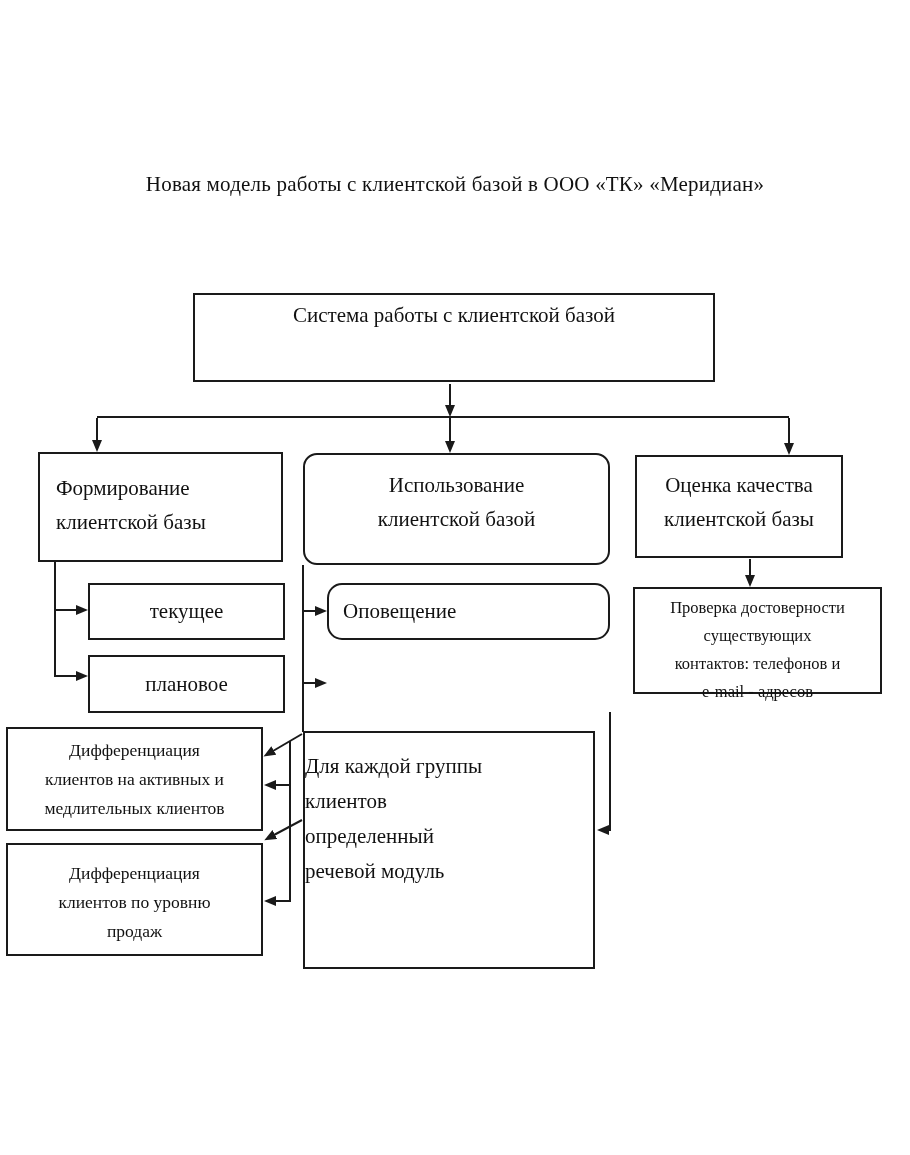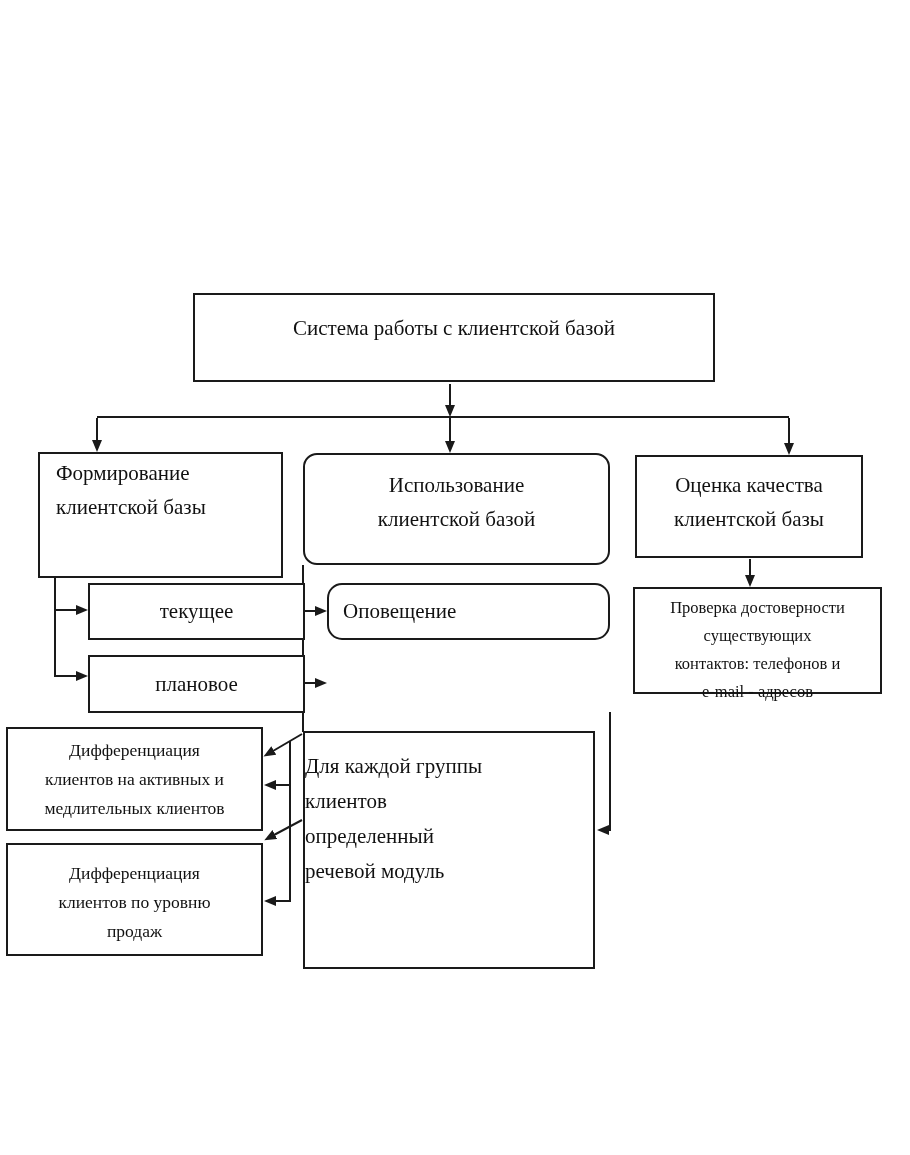--- a/index.html
+++ b/index.html
@@ -11,44 +11,45 @@
   .title {
     position:absolute; top:172px; left:0; width:100%;
     text-align:center; font-size:21px; letter-spacing:0.2px;
   }
   svg.connectors { position:absolute; left:0; top:0; z-index:1; }
   .box {
     position:absolute; box-sizing:border-box; z-index:2;
     border:2px solid #1a1a1a; background:#ffffff;
     white-space:pre-line;
   }
-  .root        { left:193px; top:293px; width:522px; height:89px;  text-align:center; font-size:21px; padding-top:21px; }
-  .b-formation { left:38px;  top:452px; width:245px; height:126px; font-size:21px; line-height:34px; padding:2px 6px 0 16px; }
+  .root        { left:193px; top:293px; width:522px; height:89px;  text-align:center; font-size:21px; padding-top:8px; }
+  .b-formation { left:38px;  top:452px; width:245px; height:110px; font-size:21px; line-height:34px; padding:17px 6px 0 16px; }
   .b-usage     { left:303px; top:453px; width:307px; height:112px; text-align:center; font-size:21px; line-height:34px; padding-top:13px;border-radius:14px; }
-  .b-quality   { left:635px; top:455px; width:228px; height:103px; text-align:center; font-size:21px; line-height:34px; padding-top:11px; }
+  .b-quality   { left:635px; top:455px; width:208px; height:103px; text-align:center; font-size:21px; line-height:34px; padding-top:11px; }
   .b-current, .b-planned {
-    left:88px; width:217px; height:57px; display:flex; align-items:center; justify-content:center; font-size:21px;
+    left:88px; width:197px; height:57px; display:flex; align-items:center; justify-content:center; font-size:21px;
   }
   .b-current { top:583px; }
   .b-planned { top:655px; height:58px; }
   .b-notification, .b-advertising {
     left:327px; width:283px; height:57px; display:flex; align-items:center; padding-left:14px; font-size:21px;
   }
   .b-notification { top:583px;border-radius:15px; }
   .b-advertising  { top:655px; }
   .b-verification { left:633px; top:587px; width:249px; height:107px; text-align:center; font-size:16.5px; line-height:28px; padding-top:5px; }
   .b-diff-active  { left:6px; top:727px; width:257px; height:104px; text-align:center; font-size:17.5px; line-height:29px; padding-top:7px; }
   .b-diff-sales   { left:6px; top:843px; width:257px; height:113px; text-align:center; font-size:17.5px; line-height:29px; padding-top:14px; }
   .b-speech       { left:303px; top:731px; width:292px; height:238px; text-align:left; font-size:21px; line-height:35px; padding-top:16px; }
 </style>
 </head>
 <body>
 
 <div class="page">
 
+  <div class="title">Новая модель работы с клиентской базой в ООО «ТК» «Меридиан»</div>
 
   <svg class="connectors" width="910" height="1155" viewBox="0 0 910 1155">
     <defs>
       <marker id="ah" markerUnits="userSpaceOnUse" markerWidth="14" markerHeight="12" refX="1" refY="5" orient="auto">
         <path d="M0,0 L12,5 L0,10 Z" fill="#1a1a1a"></path>
       </marker>
     </defs>
     <g stroke="#1a1a1a" stroke-width="2" fill="none">
 
       <line x1="450" y1="384" x2="450" y2="406" marker-end="url(#ah)"></line>

